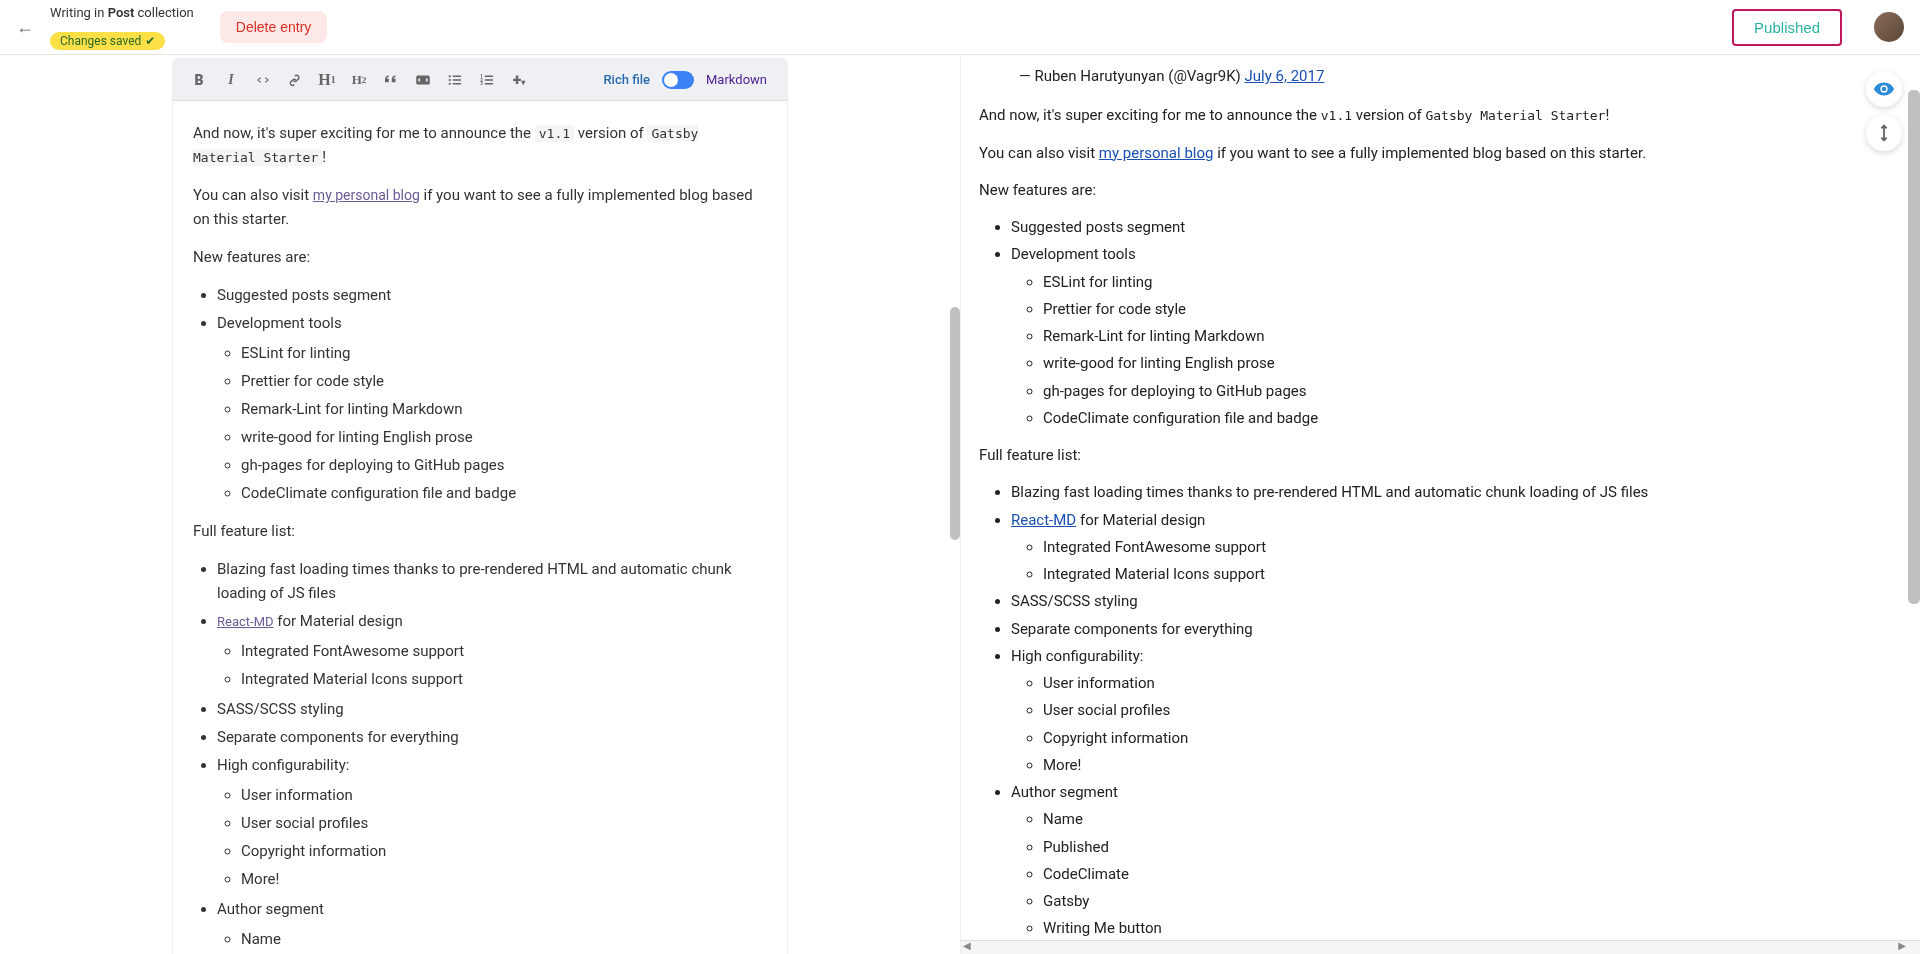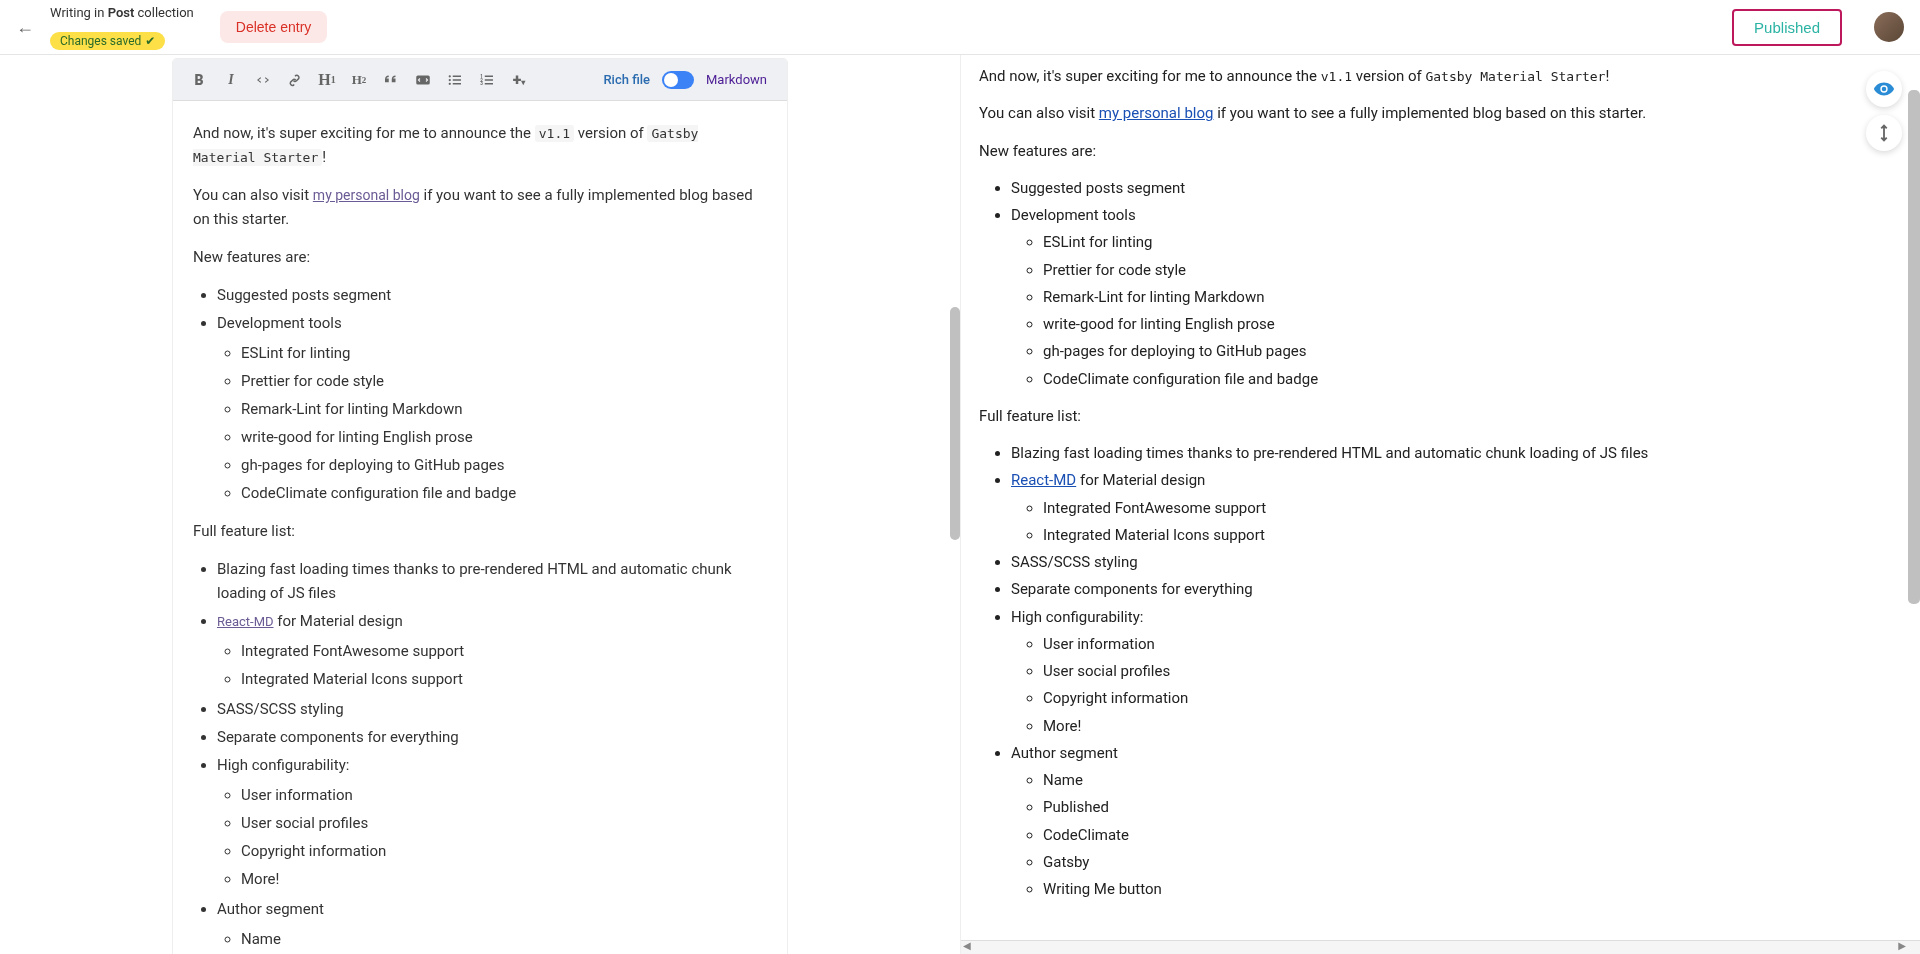--- a/index.html
+++ b/index.html
@@ -181,20 +181,21 @@
         </ul>
       </div>
     </div>
     <div class="left-scroll-track">
       <div class="left-scroll-thumb"></div>
     </div>
   </div>
 
   <div class="right-pane">
     <div class="preview-body">
+      <p class="quote-author"><span>— Ruben Harutyunyan (@Vagr9K) </span><a href="#">July 6, 2017</a></p>
       <p><span>And now, it's super exciting for me to announce the </span><code>v1.1</code><span> version of </span><code>Gatsby Material Starter</code><span>!</span></p>
       <p><span>You can also visit </span><a href="#">my personal blog</a><span> if you want to see a fully implemented blog based on this starter.</span></p>
       <p>New features are:</p>
       <ul>
         <li>Suggested posts segment</li>
         <li><span>Development tools</span>
           <ul>
             <li>ESLint for linting</li>
             <li>Prettier for code style</li>
             <li>Remark-Lint for linting Markdown</li>

